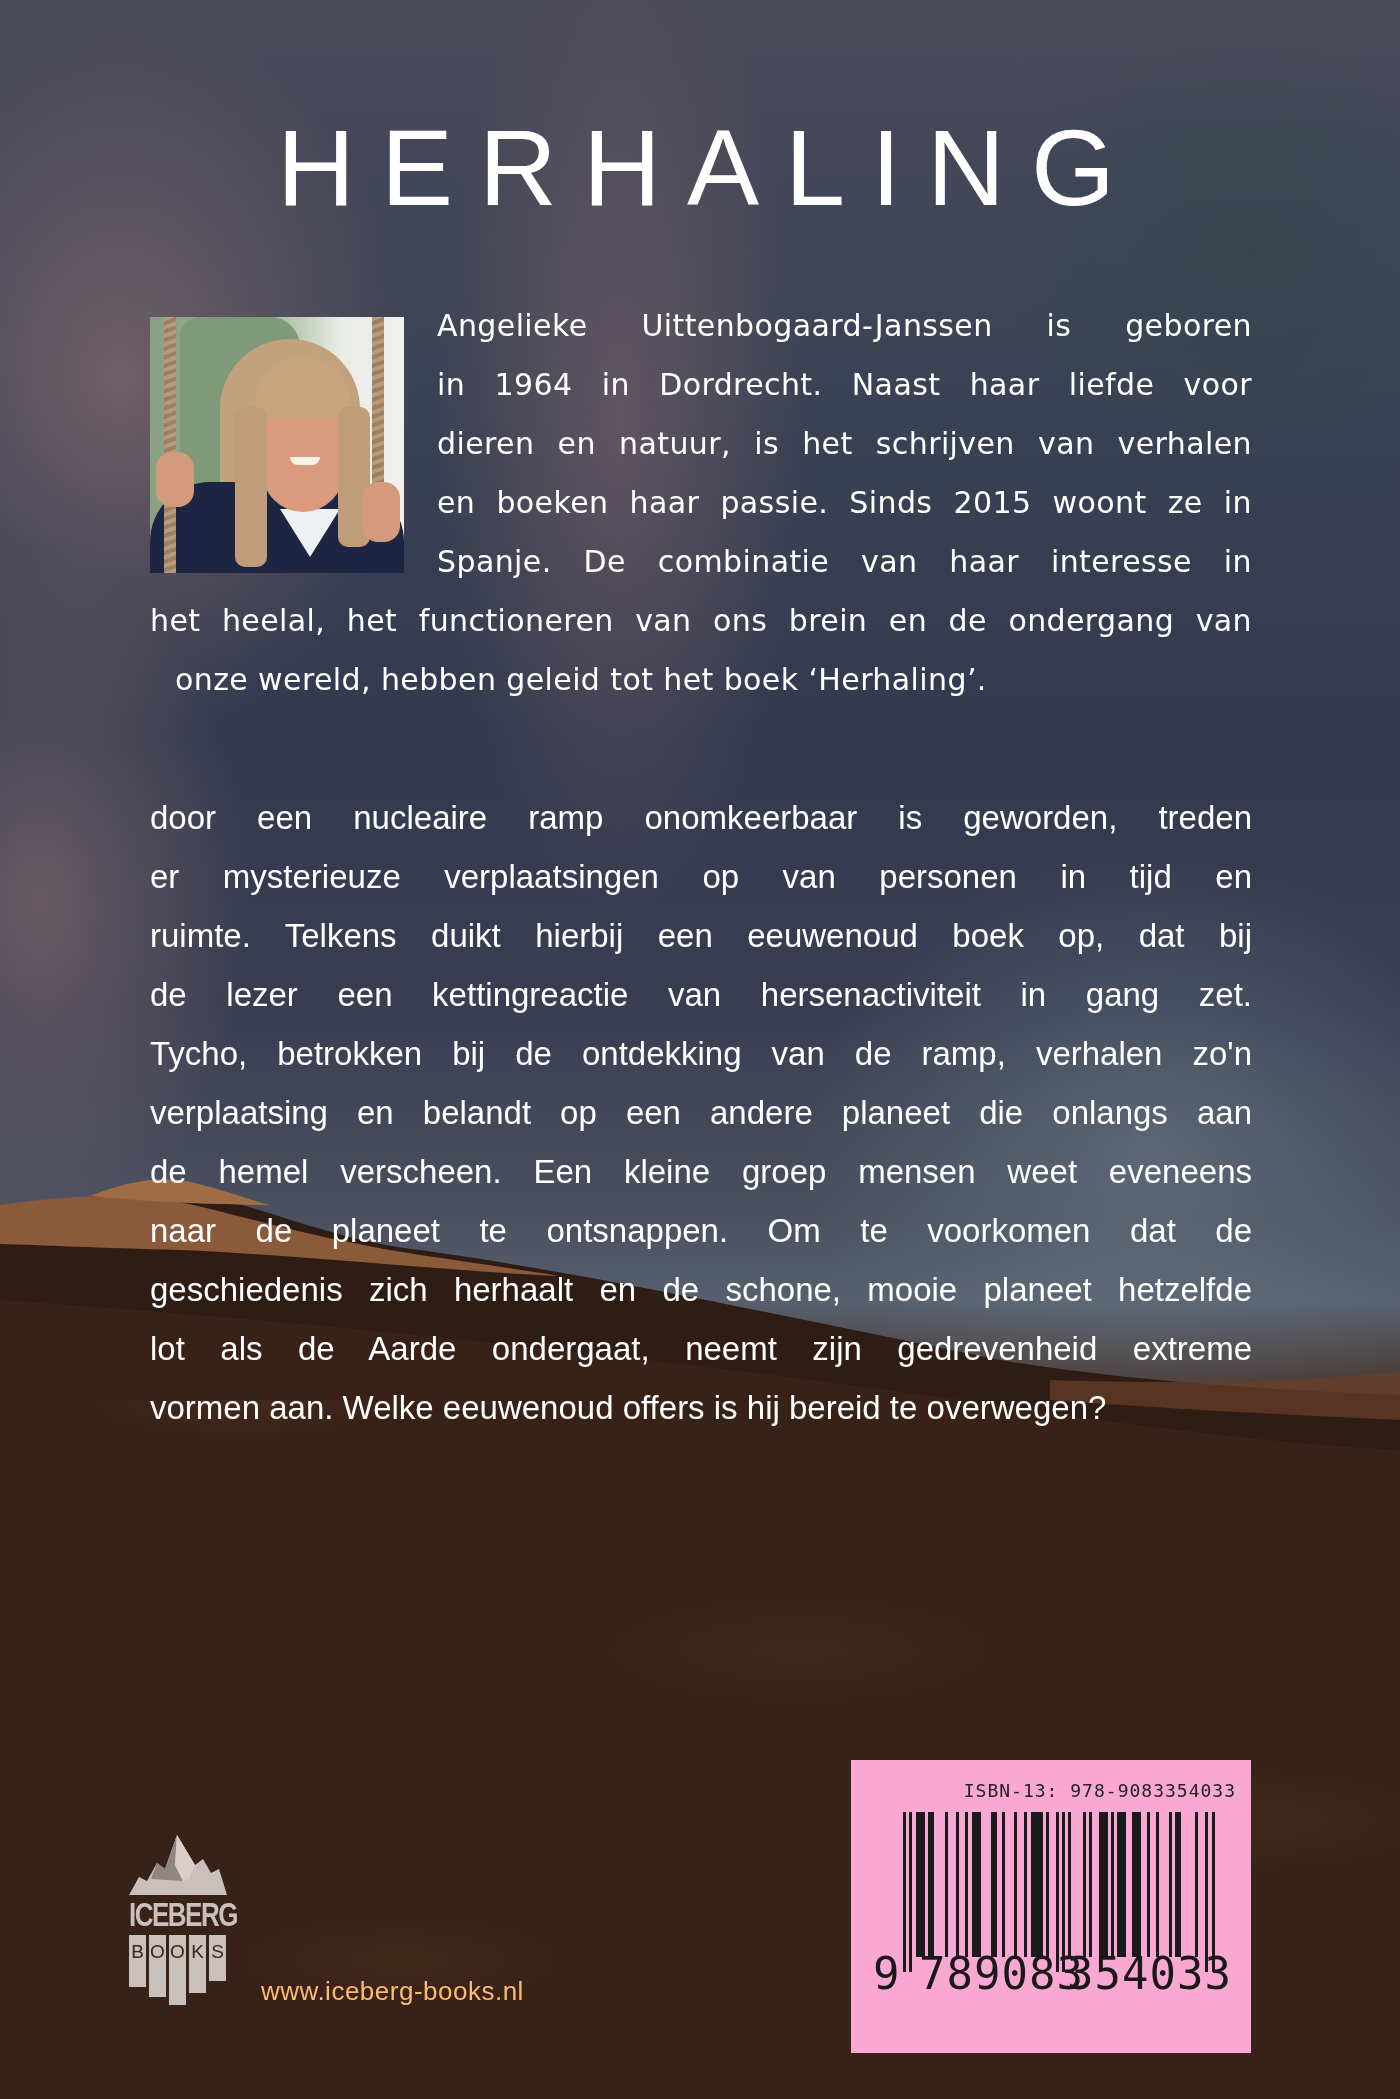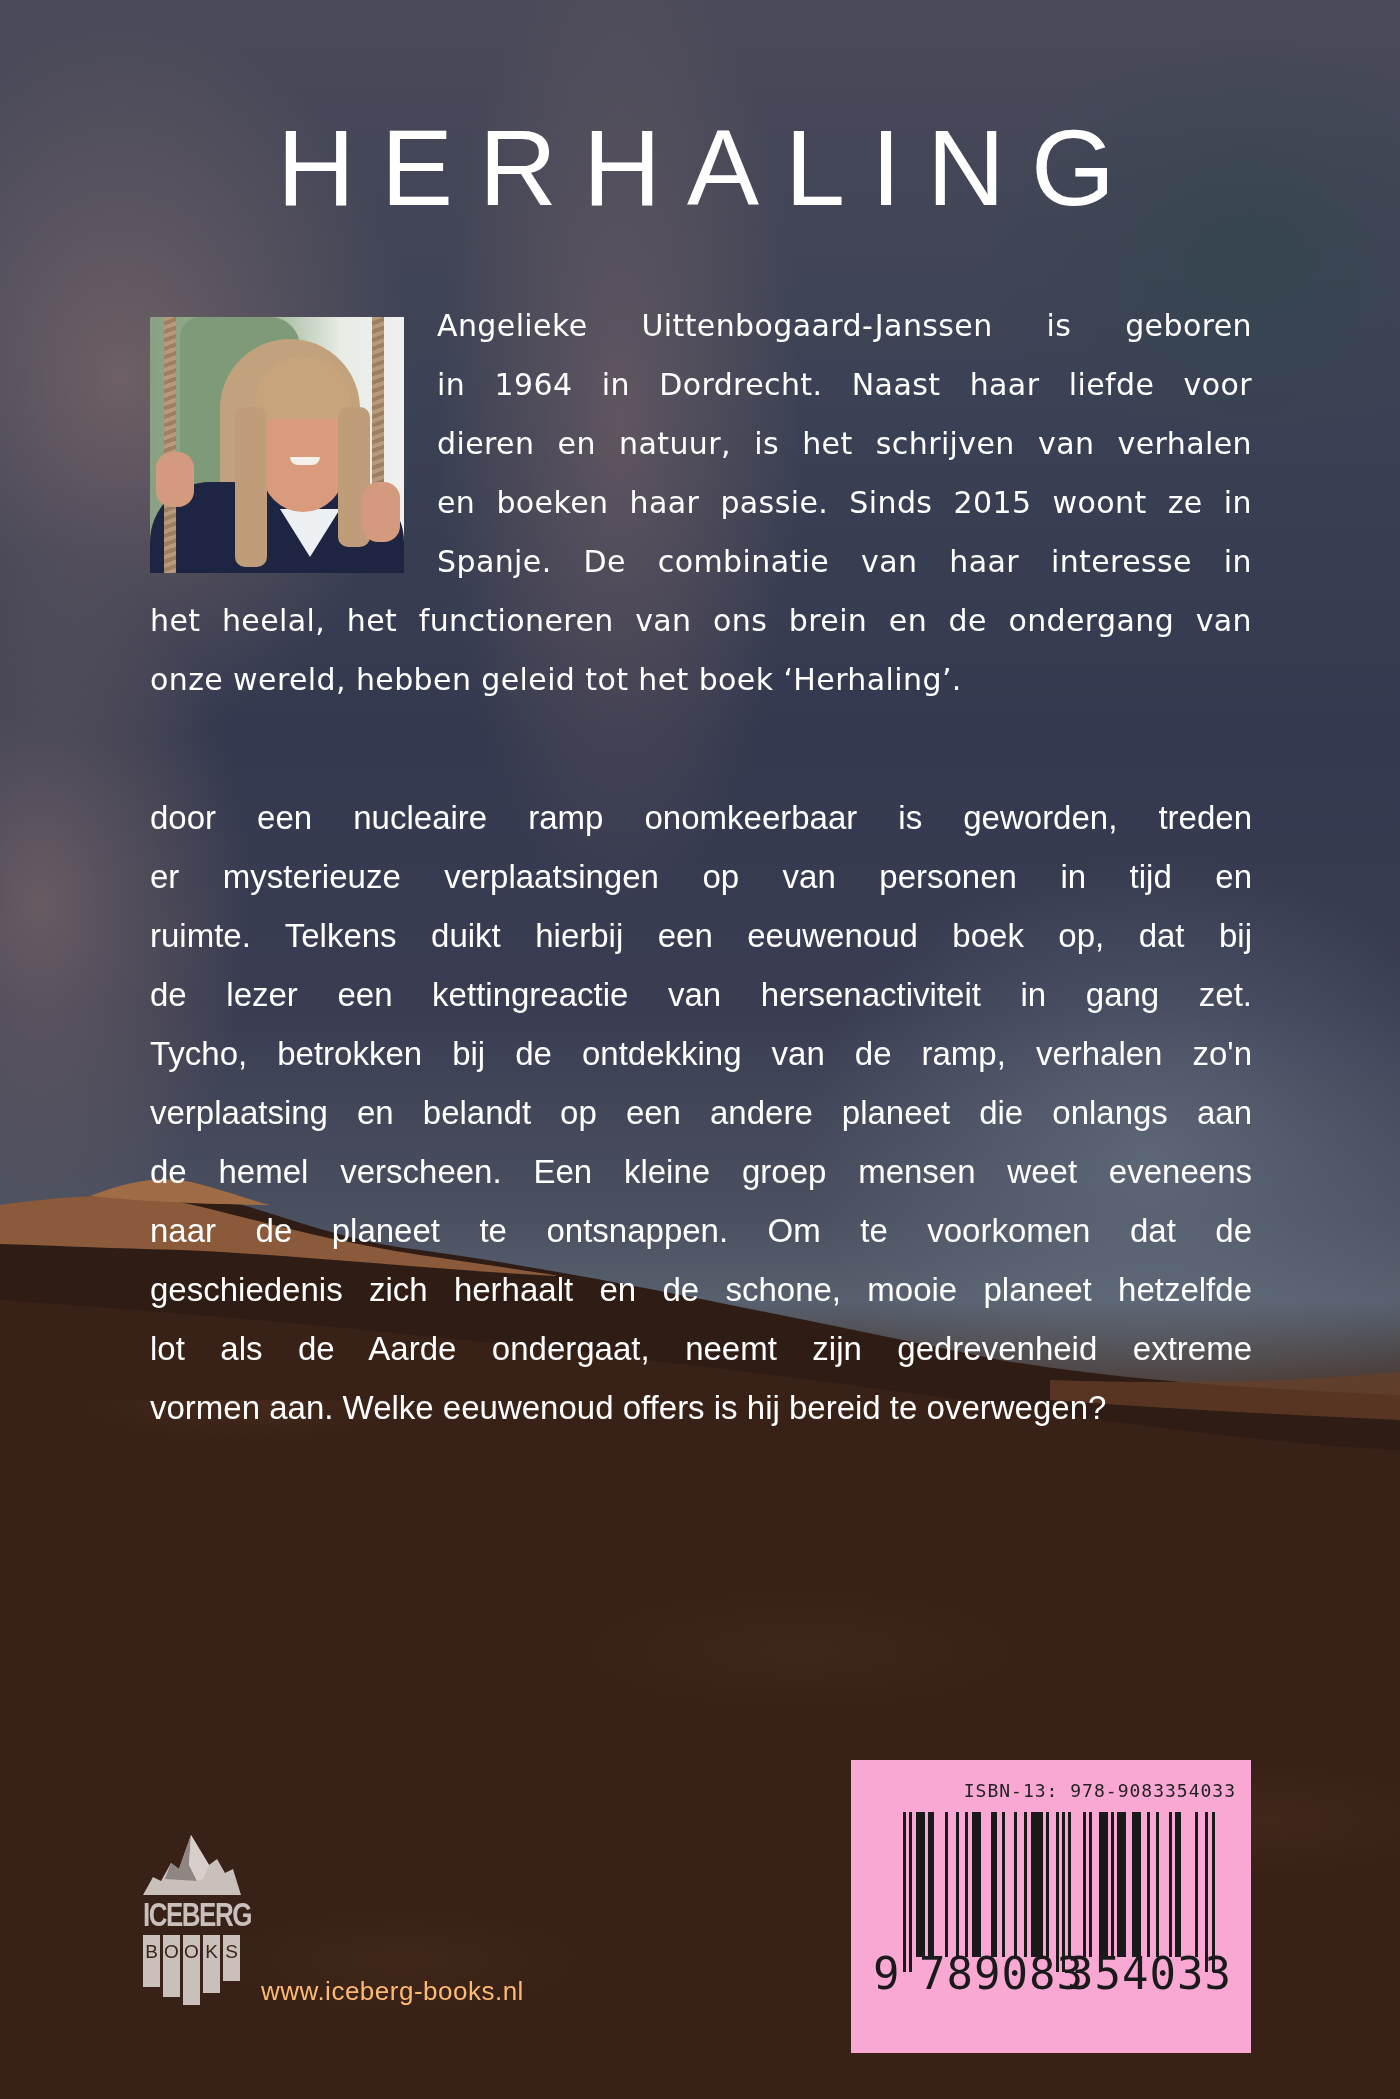--- a/index.html
+++ b/index.html
@@ -65,33 +65,33 @@
 
   .bio {
     position: absolute; left: 150px; top: 296px; width: 1102px;
     font-family: "DejaVu Sans", sans-serif;
     font-size: 30px; line-height: 59px;
     font-weight: 400;
     letter-spacing: 0.4px;
   }
   .bio .line { display: block; height: 59px; white-space: nowrap; text-align: justify; text-align-last: justify; }
   .bio .line.indent { margin-left: 287px; }
-  .bio .line.last { text-align-last: left; }
+  .bio .line.last { text-align-last: left; margin-left: 25px; }
 
   .blurb {
     position: absolute; left: 150px; top: 788px; width: 1102px;
     font-family: "Liberation Sans", sans-serif;
     font-size: 33px; line-height: 59px;
     font-weight: 400;
   }
   .blurb .line { display: block; height: 59px; white-space: nowrap; text-align: justify; text-align-last: justify; }
   .blurb .line.last { text-align-last: left; }
 
   .logo {
-    position: absolute; left: 143px; top: 1835px; width: 100px; height: 170px;
+    position: absolute; left: 129px; top: 1835px; width: 100px; height: 170px;
   }
   .logo .mountain { position:absolute; left: 0; top: 0; width: 98px; height: 60px; }
   .logo .word-iceberg {
     position:absolute; left: 0; top: 62px; width: 98px;
     font-family: "Liberation Sans", sans-serif; font-weight: 700;
     font-size: 26px; line-height: 28px; color: #c9bfbb;
     letter-spacing: -1.5px; text-align: center;
     transform: scaleY(1.25); transform-origin: top;
   }
   .logo .books-bars { position:absolute; left: 0; top: 100px; width: 98px; height: 70px; }

